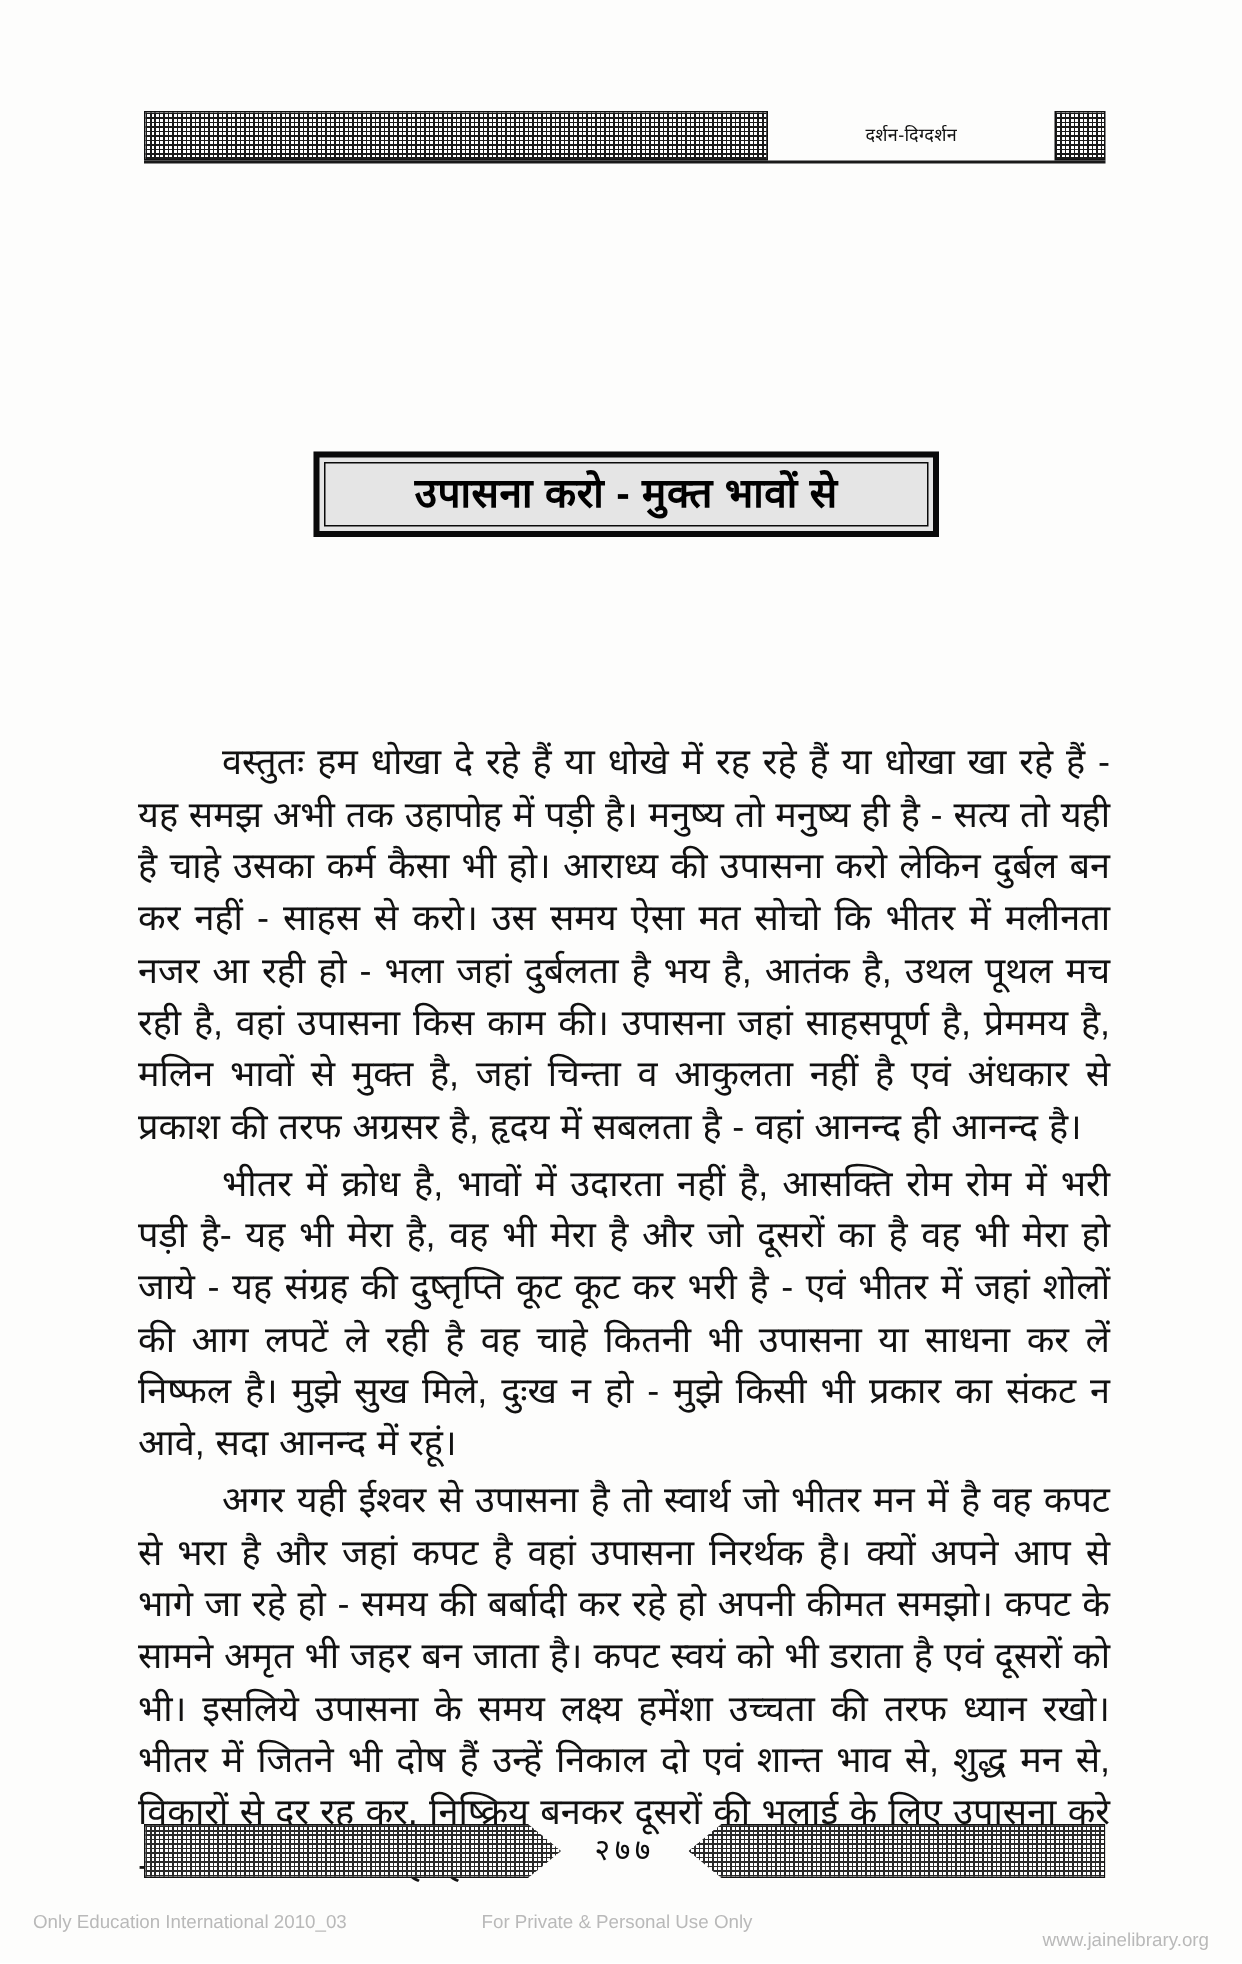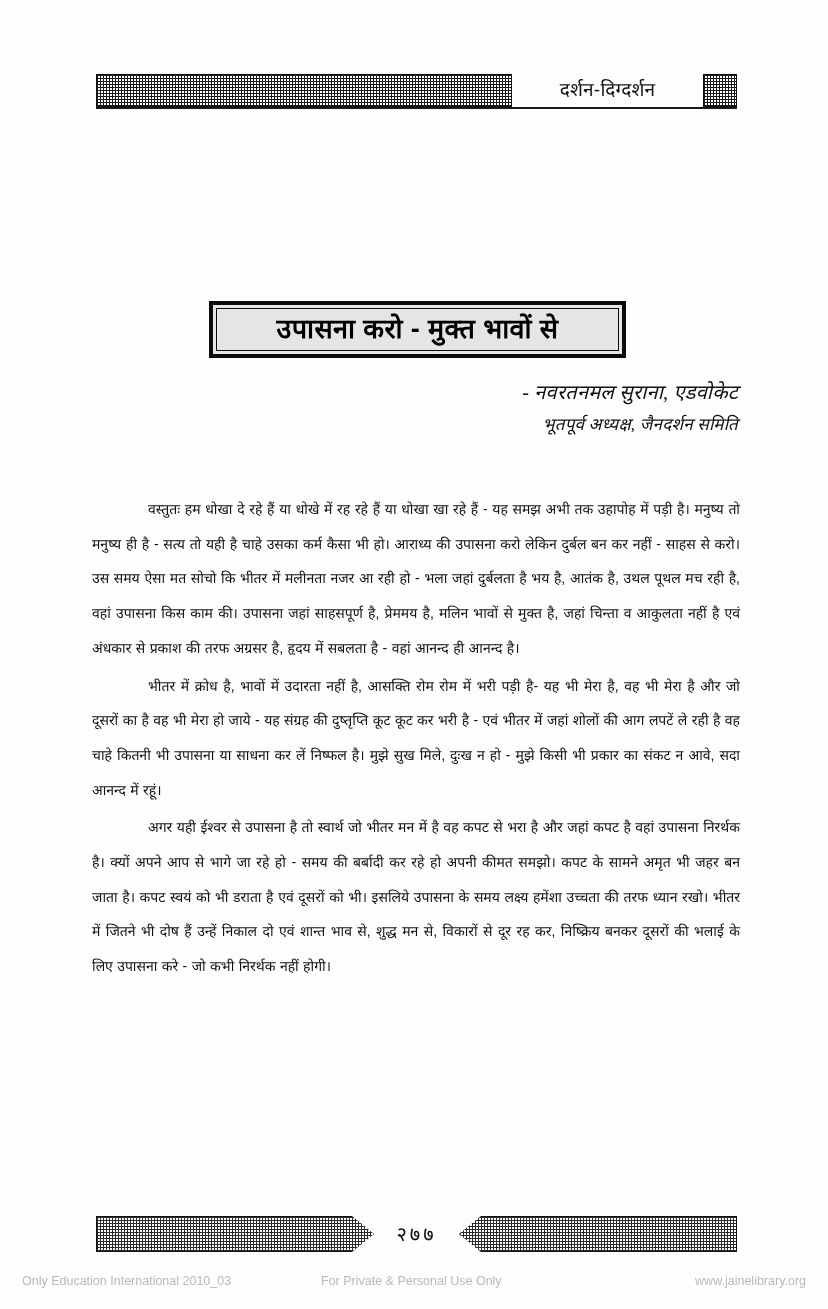--- a/index.html
+++ b/index.html
@@ -46,21 +46,21 @@
   }
   .header-title-zone {
     flex: 1;
     display: flex;
     align-items: center;
     justify-content: center;
     padding-bottom: 3px;
   }
   .header-title {
     font-family: "Liberation Sans", "DejaVu Sans", sans-serif;
-    font-size: 19px;
+    font-size: 12px;
     letter-spacing: 0.2px;
     color: #111;
     white-space: nowrap;
   }
   .header-bar-right {
     width: 34px;
     height: 100%;
     box-sizing: border-box;
   }
   .header-rule {
@@ -127,21 +127,21 @@
 
   
   .body-text {
     position: absolute;
     left: 92px;
     top: 492px;
     width: 648px;
   }
   .para {
     font-family: "Liberation Sans", "DejaVu Sans", sans-serif;
-    font-size: 14px;
+    font-size: 24px;
     line-height: 34.7px;
     color: #111;
     text-align: justify;
     text-justify: inter-word;
     text-indent: 56px;
     margin: 0 0 3px 0;
     word-spacing: 0.5px;
   }
 
   
@@ -190,21 +190,21 @@
     left: 0;
     top: 1274px;
     width: 828px;
     height: 24px;
     font-family: "Liberation Sans", "DejaVu Sans", sans-serif;
     font-size: 12.5px;
     color: #b9b9b9;
   }
   .credit-left   { position: absolute; left: 22px;  top: 0; white-space: nowrap; }
   .credit-center { position: absolute; left: 321px; top: 0; white-space: nowrap; text-align: center; }
-  .credit-right  { position: absolute; right: 22px; top: 0; white-space: nowrap; }
+  .credit-right  { position: absolute; right: 22px; top: 12px; white-space: nowrap; }
 </style>
 </head>
 <body>
 
 <div class="page">
 
   <div class="header">
     <div class="header-bar-left hatch"></div>
     <div class="header-title-zone">
       <span class="header-title">दर्शन-दिग्दर्शन</span>
@@ -212,24 +212,20 @@
     <div class="header-bar-right hatch"></div>
   </div>
   <div class="header-rule"></div>
 
   <div class="title-box-outer">
     <div class="title-box-inner">
       <span class="title-text">उपासना करो - मुक्त भावों से</span>
     </div>
   </div>
 
-  <div class="byline">
-    <div class="byline-author">- नवरतनमल सुराना, एडवोकेट</div>
-    <div class="byline-role">भूतपूर्व अध्यक्ष, जैनदर्शन समिति</div>
-  </div>
 
   <div class="body-text">
     <p class="para">वस्तुतः हम धोखा दे रहे हैं या धोखे में रह रहे हैं या धोखा खा रहे हैं - यह समझ अभी तक उहापोह में पड़ी है।  मनुष्य तो मनुष्य ही है - सत्य तो यही है चाहे उसका कर्म कैसा भी हो।  आराध्य की उपासना करो लेकिन दुर्बल बन कर नहीं - साहस से करो।  उस समय ऐसा मत सोचो कि भीतर में मलीनता नजर आ रही हो - भला जहां दुर्बलता है भय है, आतंक है, उथल पूथल मच रही है, वहां उपासना किस काम की।  उपासना जहां साहसपूर्ण है, प्रेममय है, मलिन भावों से मुक्त है, जहां चिन्ता व आकुलता नहीं है एवं अंधकार से प्रकाश की तरफ अग्रसर है, हृदय में सबलता है - वहां आनन्द ही आनन्द है।</p>
     <p class="para">भीतर में क्रोध है, भावों में उदारता नहीं है, आसक्ति रोम रोम में भरी पड़ी है- यह भी मेरा है, वह भी मेरा है और जो दूसरों का है वह भी मेरा हो जाये - यह संग्रह की दुष्तृप्ति कूट कूट कर भरी है - एवं भीतर में जहां शोलों की आग लपटें ले रही है वह चाहे कितनी भी उपासना या साधना कर लें निष्फल है।  मुझे सुख मिले, दुःख न हो - मुझे किसी भी प्रकार का संकट न आवे, सदा आनन्द में रहूं।</p>
     <p class="para">अगर यही ईश्वर से उपासना है तो स्वार्थ जो भीतर मन में है वह कपट से भरा है और जहां कपट है वहां उपासना निरर्थक है।  क्यों अपने आप से भागे जा रहे हो - समय की बर्बादी कर रहे हो अपनी कीमत समझो।  कपट के सामने अमृत भी जहर बन जाता है।  कपट स्वयं को भी डराता है एवं दूसरों को भी।  इसलिये उपासना के समय लक्ष्य हमेंशा उच्चता की तरफ ध्यान रखो।  भीतर में जितने भी दोष हैं उन्हें निकाल दो एवं शान्त भाव से, शुद्ध मन से, विकारों से दूर रह कर, निष्क्रिय बनकर दूसरों की भलाई के लिए उपासना करे - जो कभी निरर्थक नहीं होगी।</p>
   </div>
 
   <div class="footer-band">
     <div class="foot-seg foot-left"></div>
     <div class="page-number">२७७</div>

